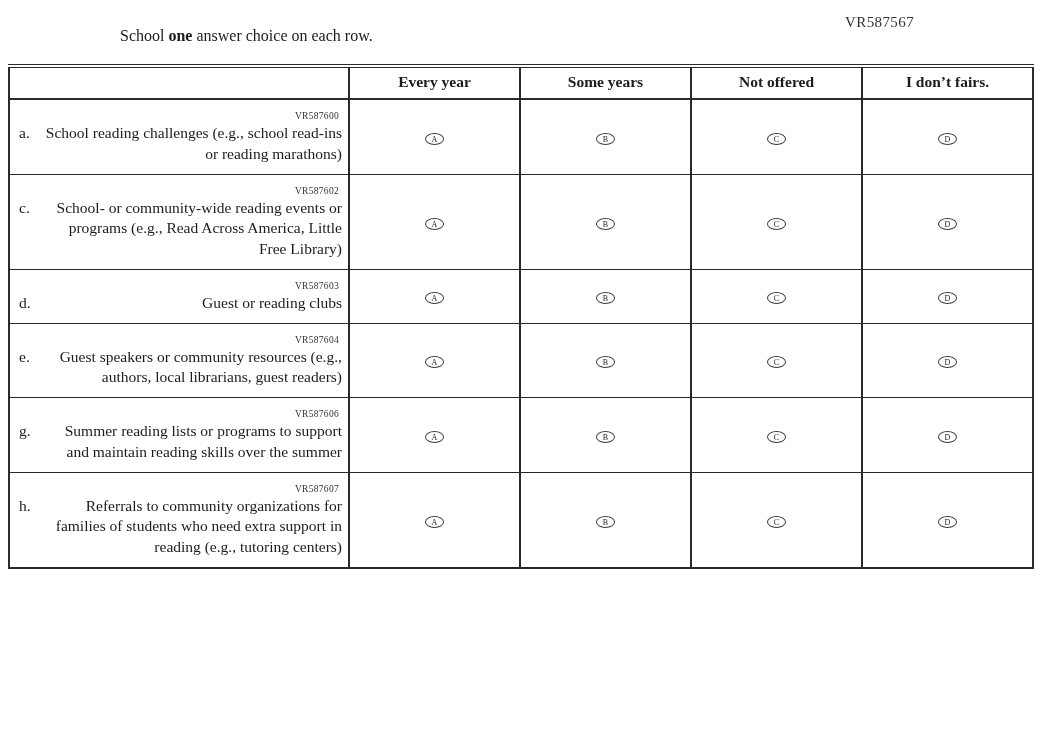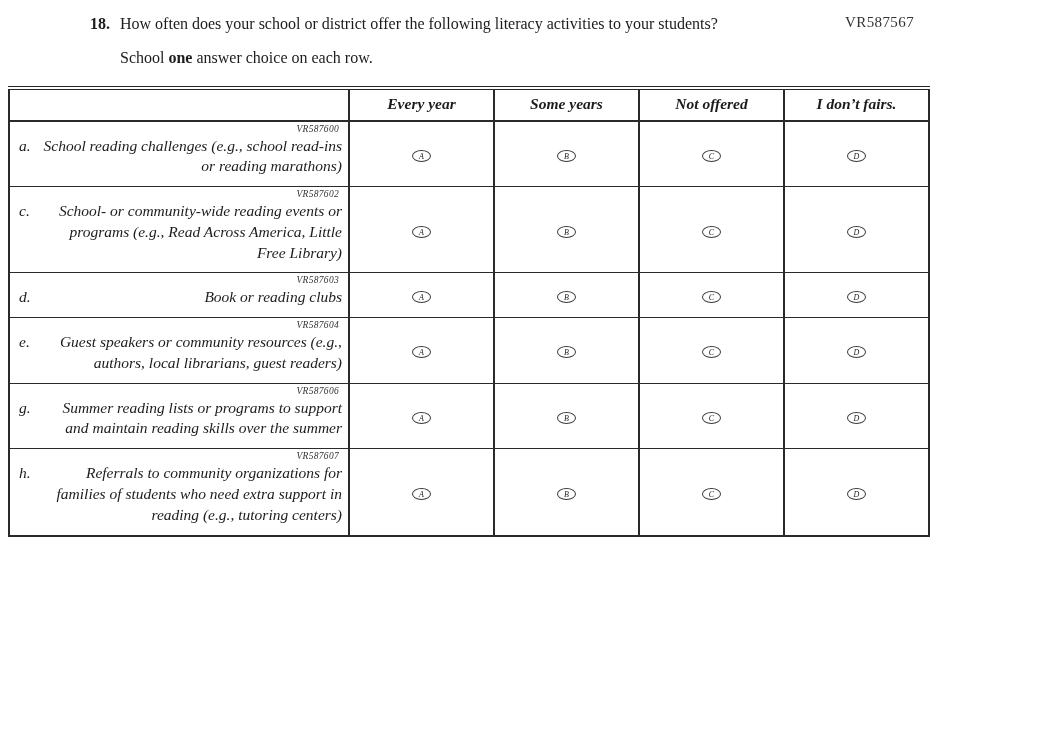--- a/index.html
+++ b/index.html
@@ -35,25 +35,24 @@
     width: 648px;
   }
   .instruction {
     margin: 14px 0 0 30px;
     font-size: 16px;
   }
   .instruction .bold { font-weight: bold; }
 
   table.question-table {
     border-collapse: collapse;
-    width: 922px;
+    width: 1026px;
     margin: 19px 0 0 8px;
     border: 2px solid #2a2a2a;
     table-layout: fixed;
-    font-style: italic;
   }
   th, td { border: 1px solid #2a2a2a; }
   th:not(:first-child), td:not(:first-child) { border-left: 2px solid #2a2a2a; }
   thead th {
     border-top: 4px double #2a2a2a;
     border-bottom: 2px solid #2a2a2a;
     font-size: 15.5px;
     font-weight: bold;
     padding: 5px 4px 7px;
     text-align: center;
@@ -61,21 +60,21 @@
   thead th.label-col { width: 340px; }
   tbody tr:last-child td { border-bottom: 2px solid #2a2a2a; }
 
   .label-cell {
     padding: 0 6px 9px 6px;
     vertical-align: top;
   }
   .vr-code {
     font-size: 9.5px;
     text-align: right;
-    padding: 2px 3px 2px 0;
+    padding: 11px 3px 2px 0;
     letter-spacing: 0.3px;
     color: #333;
   }
   .row-label {
     display: flex;
     font-size: 15.5px;
     line-height: 1.34;
   }
   .row-letter { flex: none; width: 25px; padding-left: 3px; }
   .row-text { flex: 1; text-align: right; }
@@ -98,24 +97,20 @@
     cursor: pointer;
     user-select: none;
   }
 </style>
 </head>
 <body>
 
 <div class="form-code-top">VR587567</div>
 
 <div class="question-block">
-  <div class="q-line">
-    <span class="q-number">18.</span>
-    <span class="q-text">How often does your school or district offer the following literacy activities to your students?</span>
-  </div>
   <div class="instruction">
     <span>School </span><span class="bold">one</span><span> answer choice on each row.</span>
   </div>
 </div>
 
 <table class="question-table">
   <thead>
     <tr>
       <th class="label-col"></th>
       <th>Every year</th>
@@ -153,21 +148,21 @@
       <td class="answer-cell"><span class="bubble">B</span></td>
       <td class="answer-cell"><span class="bubble">C</span></td>
       <td class="answer-cell"><span class="bubble">D</span></td>
     </tr>
 
     <tr>
       <td class="label-cell">
         <div class="vr-code">VR587603</div>
         <div class="row-label">
             <span class="row-letter">d.</span>
-            <span class="row-text">Book or reading clubs</span>
+            <span class="row-text">Guest or reading clubs</span>
           </div>
       </td>
       <td class="answer-cell"><span class="bubble">A</span></td>
       <td class="answer-cell"><span class="bubble">B</span></td>
       <td class="answer-cell"><span class="bubble">C</span></td>
       <td class="answer-cell"><span class="bubble">D</span></td>
     </tr>
 
     <tr>
       <td class="label-cell">

